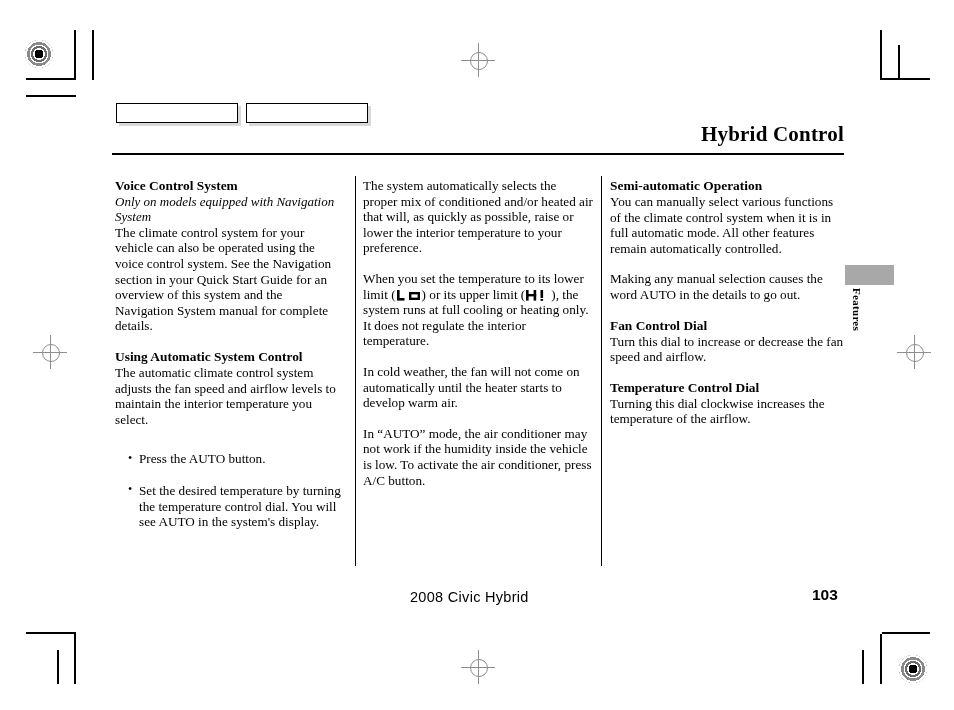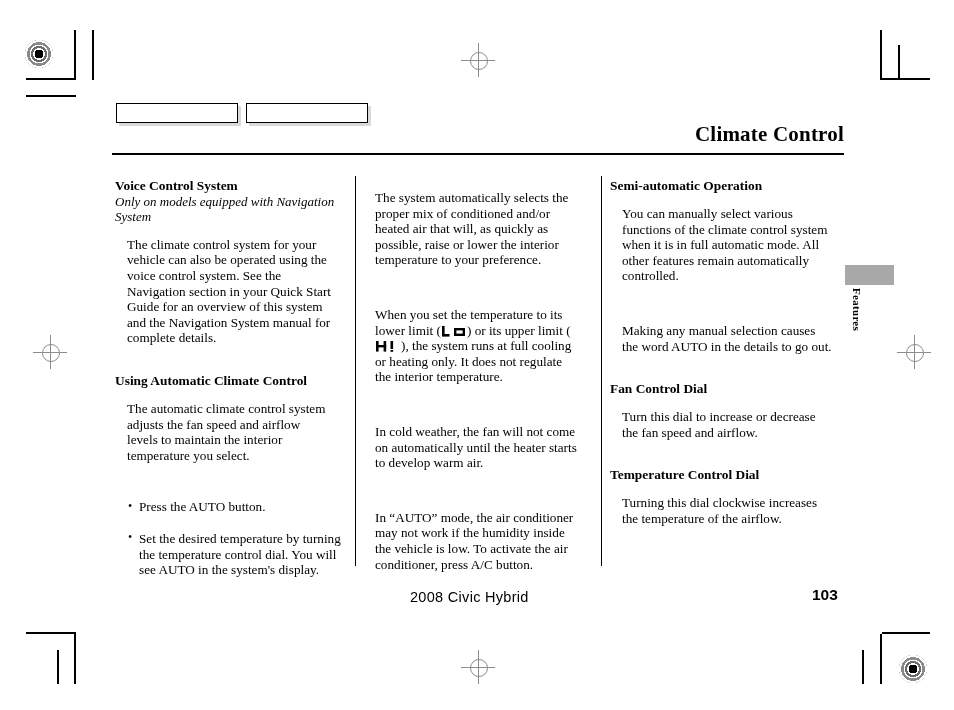--- a/index.html
+++ b/index.html
@@ -109,21 +109,21 @@
   .vrule-2 { left: 601px; }
 
   h2.sec {
     margin: 0 0 0 0;
     font-size: 13.4px;
     line-height: 16px;
     font-weight: bold;
     font-family: "Liberation Serif", serif;
   }
   p.body {
-    margin: 12px;
+    margin: 0;
     font-size: 13.2px;
     line-height: 15.6px;
   }
   p.ital {
     margin: 0;
     font-style: italic;
     font-size: 13px;
     line-height: 15.4px;
   }
   .gap { height: 15px; }
@@ -233,34 +233,34 @@
   <div class="cmark" style="left:57px; top:650px; width:2px; height:34px;"></div>
 
   <div class="cmark" style="left:882px; top:632px; width:48px; height:2px;"></div>
   <div class="cmark" style="left:880px; top:634px; width:2px; height:50px;"></div>
   <div class="cmark" style="left:862px; top:650px; width:2px; height:34px;"></div>
   <div class="reg-target" style="left:899px; top:655px;"></div>
 
   <div class="tab-box" style="left:116px; top:103px; width:120px; height:18px;"></div>
   <div class="tab-box" style="left:246px; top:103px; width:120px; height:18px;"></div>
 
-  <div class="page-title">Climate Control</div>
+  <div class="page-title">Hybrid Control</div>
   <div class="title-rule"></div>
 
   <div class="vrule vrule-1"></div>
   <div class="vrule vrule-2"></div>
 
   <div class="col col-1">
     <h2 class="sec">Voice Control System</h2>
     <p class="ital">Only on models equipped with Navigation System</p>
     <p class="body">The climate control system for your vehicle can also be operated using the voice control system. See the Navigation section in your Quick Start Guide for an overview of this system and the Navigation System manual for complete details.</p>
 
     <div class="gap"></div>
 
-    <h2 class="sec">Using Automatic Climate Control</h2>
+    <h2 class="sec">Using Automatic System Control</h2>
     <p class="body">The automatic climate control system adjusts the fan speed and airflow levels to maintain the interior temperature you select.</p>
 
     <div class="gap-sm"></div>
 
     <ul class="bullets">
       <li>Press the AUTO button.</li>
       <li>Set the desired temperature by turning the temperature control dial. You will see AUTO in the system's display.</li>
     </ul>
   </div>
 

